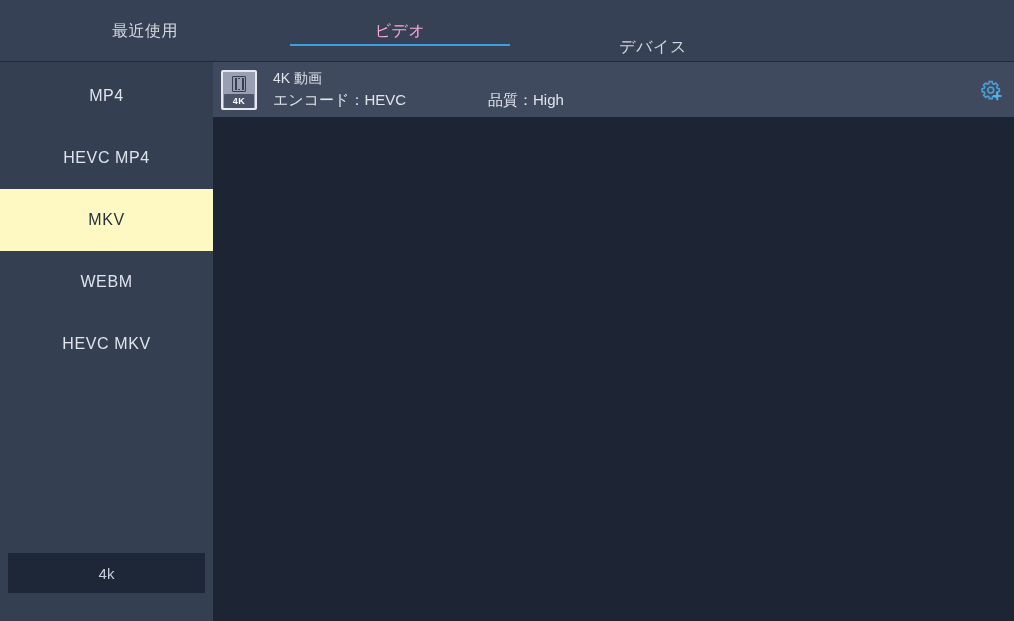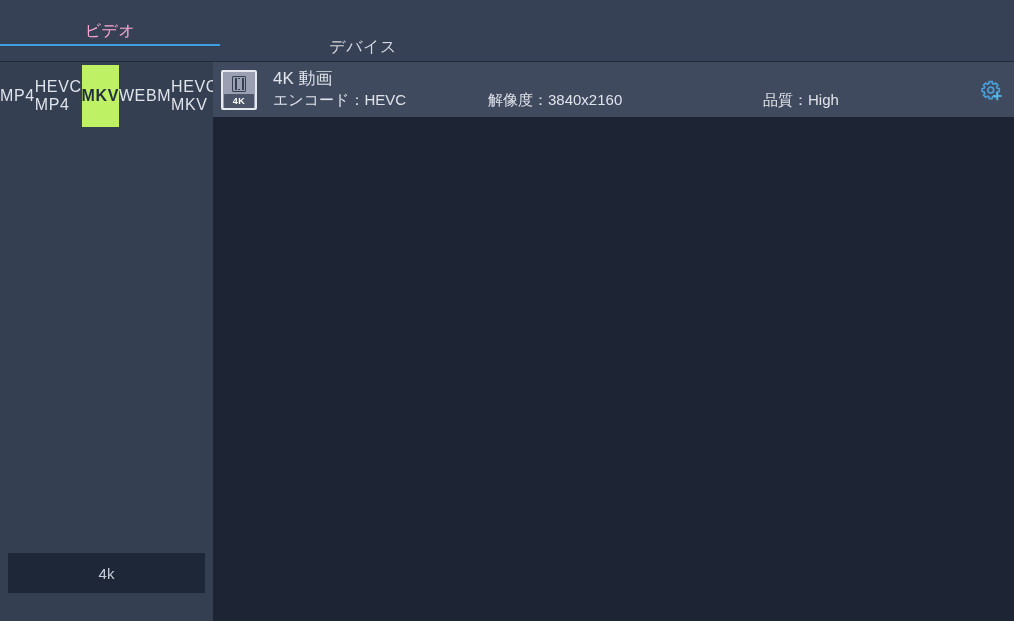--- a/index.html
+++ b/index.html
@@ -70,38 +70,36 @@
     position:relative;
     flex:0 0 213px;
     width:213px;
     background:#343f52;
     display:flex;
     flex-direction:column;
     padding-top:3px;
   }
   .side-list {
     display:flex;
-    flex-direction:row;
-    align-items:flex-end;
+    flex-direction:column;
   }
   .side-item {
     height:62px;
     display:flex;
     align-items:center;
     justify-content:center;
     font-size:16px;
     color:#dfe3ea;
     letter-spacing:0.6px;
     cursor:pointer;
     user-select:none;
   }
   .side-item.selected {
-    background:#bef264;
+    background:#fef9c3;
     color:#26313f;
-    font-weight:bold;
   }
   .side-spacer { flex:1 1 auto; }
   .side-bottom {
     padding:0 8px 28px 8px;
   }
   .side-bottom-btn {
     height:40px;
     background:#1e2737;
     display:flex;
     align-items:center;
@@ -184,21 +182,21 @@
   }
 
   .preset-text {
     display:flex;
     flex-direction:column;
     justify-content:center;
     flex:1 1 auto;
     min-width:0;
   }
   .preset-title {
-    font-size:17px;
+    font-size:14px;
     color:#dfe3ea;
     line-height:19px;
     margin-bottom:2px;
   }
   .preset-meta {
     display:flex;
     align-items:center;
     font-size:15px;
     color:#dfe3ea;
     line-height:20px;
@@ -221,20 +219,24 @@
     background:#1d2433;
   }
 </style>
 </head>
 <body>
 
 <div id="app">
 
   <div class="tabbar">
 
+    <div class="tab tab-recent">
+      <span>最近使用</span>
+
+    </div>
 
     <div class="tab tab-video active">
       <span>ビデオ</span>
       <span class="underline"></span>
     </div>
 
 
     <div class="tab tab-device">
       <span>デバイス</span>
 
@@ -289,21 +291,20 @@
           <div class="film">
             <div class="film-mid"></div>
           </div>
           <div class="badge-4k">4K</div>
         </div>
 
         <div class="preset-text">
           <div class="preset-title">4K 動画</div>
           <div class="preset-meta">
             <span class="meta-encode">エンコード：HEVC</span>
-            <span class="meta-res">解像度：3840x2160</span>
             <span class="meta-qual">品質：High</span>
           </div>
         </div>
 
         <div class="gear-btn">
           <svg width="22" height="22" viewBox="0 0 22 22" aria-hidden="true">
             <g fill="none" stroke="#4a9ed6" stroke-width="1.7">
               <path d="M9.2 2.6h3.0l0.35 2.0 1.5 0.62 1.65-1.18 2.12 2.12-1.18 1.65 0.62 1.5 2.0 0.35v3.0l-2.0 0.35-0.62 1.5 1.18 1.65-2.12 2.12-1.65-1.18-1.5 0.62-0.35 2.0h-3.0l-0.35-2.0-1.5-0.62-1.65 1.18-2.12-2.12 1.18-1.65-0.62-1.5-2.0-0.35v-3.0l2.0-0.35 0.62-1.5-1.18-1.65 2.12-2.12 1.65 1.18 1.5-0.62z"></path>
               <circle cx="10.7" cy="11.1" r="3.0"></circle>
             </g>

